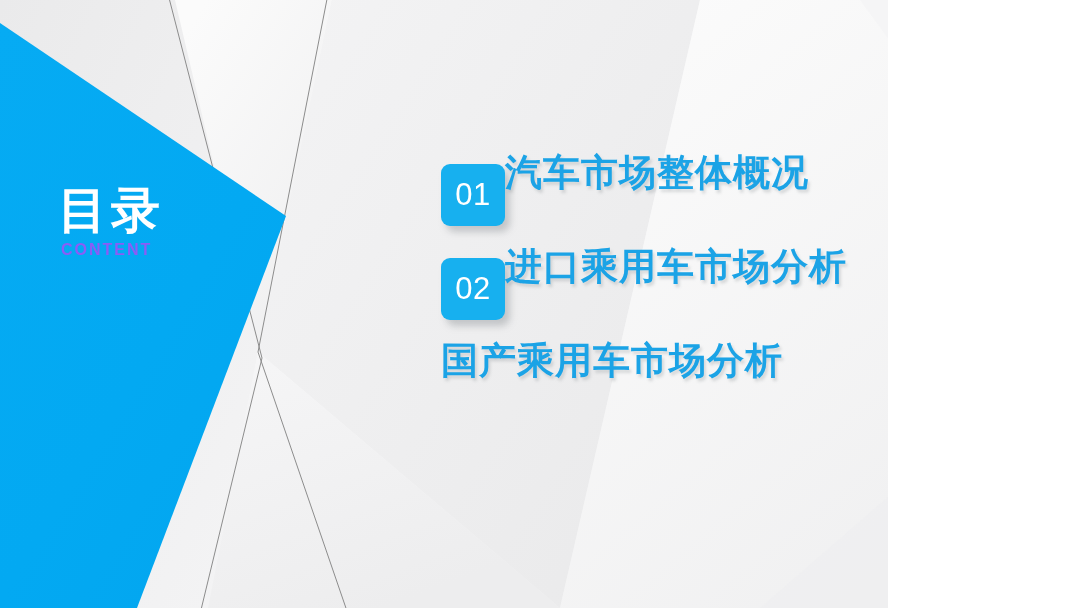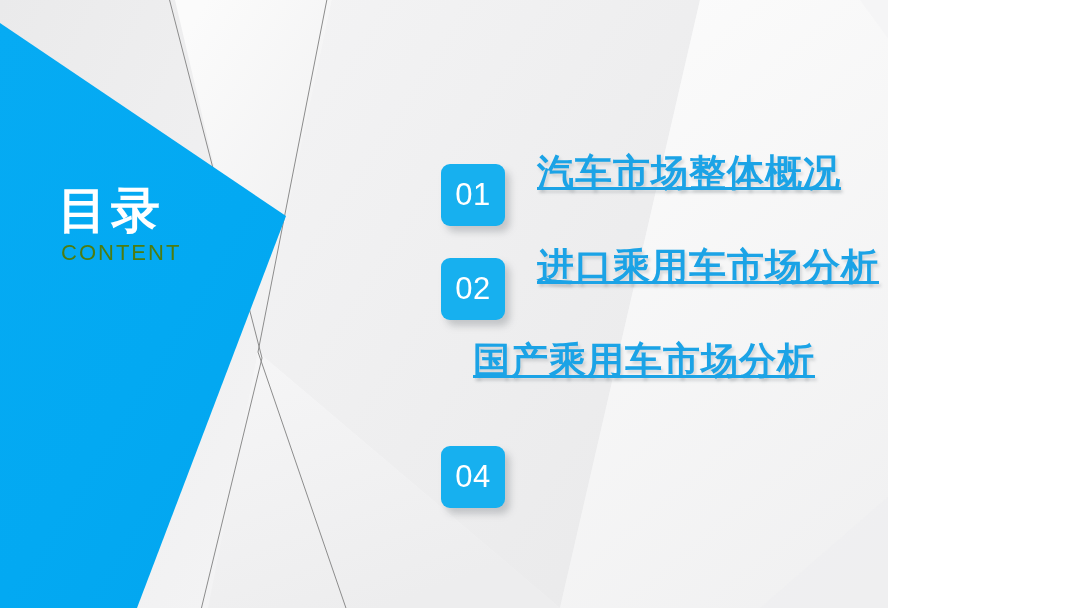--- a/index.html
+++ b/index.html
@@ -38,24 +38,24 @@
     font-size: 49px;
     line-height: 1.0;
     font-weight: bold;
     color: #ffffff;
     letter-spacing: 4px;
     white-space: nowrap;
   }
   #title-en {
     margin-top: 7px;
     margin-left: 3px;
-    font-size: 22px;
+    font-size: 16px;
     line-height: 1.0;
-    font-weight: normal;
-    color: #4d7c0f;
+    font-weight: bold;
+    color: #8b5cf6;
     letter-spacing: 2.0px;
     white-space: nowrap;
   }
 
   
   #agenda {
     position: absolute;
     left: 441px;
     top: 141px;
     z-index: 6;
@@ -84,29 +84,27 @@
   .num-badge-text {
     color: #ffffff;
     font-size: 31px;
     line-height: 1;
     font-weight: normal;
     letter-spacing: 0.5px;
     transform: translateY(-1px);
   }
 
   .agenda-label {
-    margin-left: 32px;
     font-size: 37px;
     line-height: 1;
     font-weight: bold;
     color: #1ba3e6;
     letter-spacing: 1px;
     white-space: nowrap;
     text-shadow: 2px 3px 3px rgba(140,145,150,0.30);
-    text-decoration: underline;
   }
 </style>
 </head>
 <body>
 
 <div id="slide">
 
   <svg id="bg-art" viewBox="0 0 1080 608" preserveAspectRatio="none">
     <defs>
       <linearGradient id="gBase" x1="0" y1="0" x2="1" y2="1">
@@ -174,19 +172,16 @@
         <span class="num-badge-text">02</span>
       </div>
       <div class="agenda-label">进口乘用车市场分析</div>
     </div>
 
     <div class="agenda-row">
       <div class="agenda-label">国产乘用车市场分析</div>
     </div>
 
     <div class="agenda-row">
-      <div class="num-badge">
-        <span class="num-badge-text">04</span>
-      </div>
     </div>
 
   </div>
 </div>
 
 </body></html>

